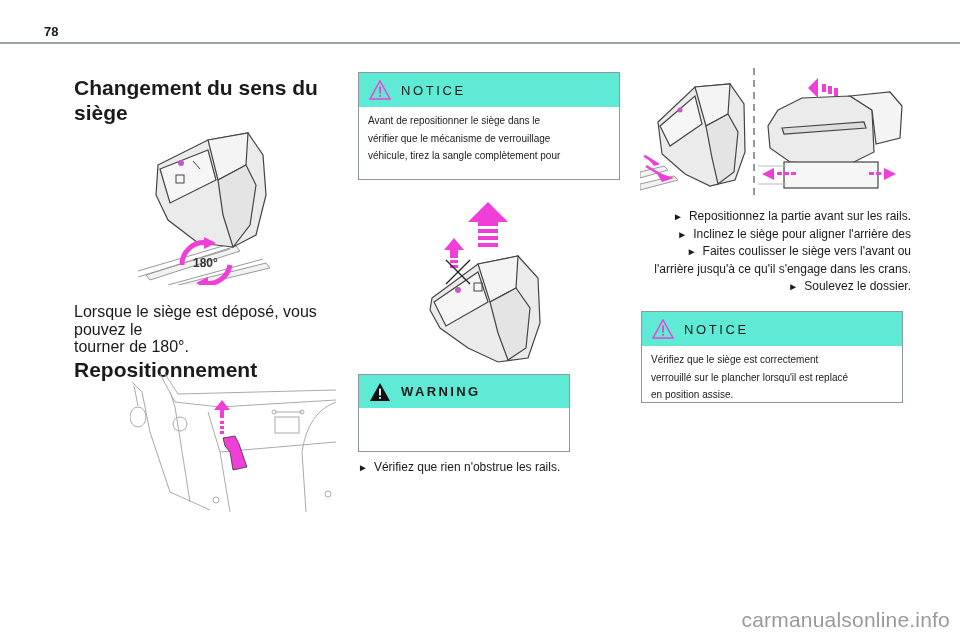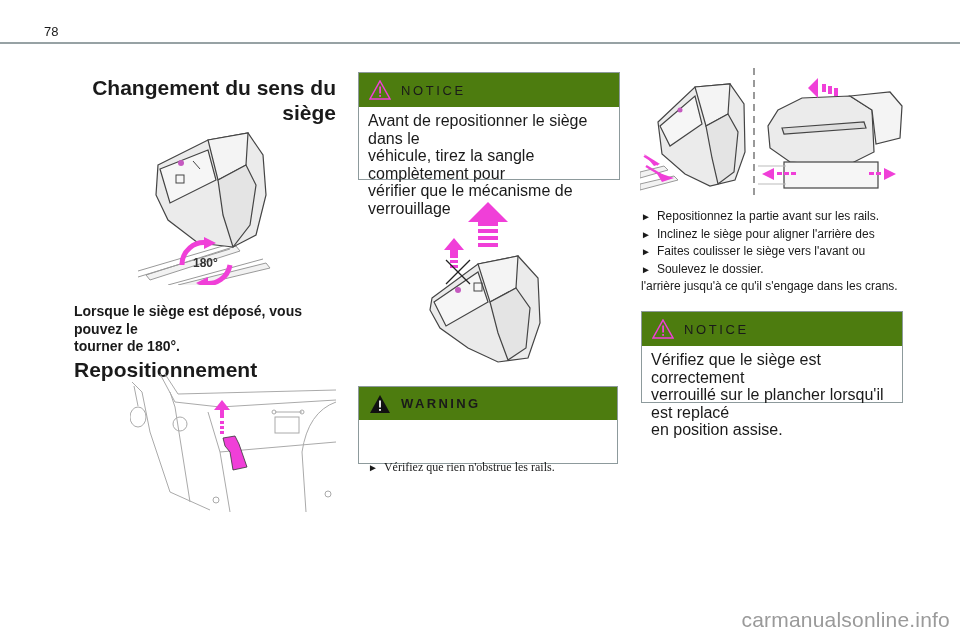--- a/index.html
+++ b/index.html
@@ -1,46 +1,46 @@
 <!DOCTYPE html>
 <html><head>
 <meta charset="utf-8">
 <style>
   * { box-sizing: border-box; margin: 0; padding: 0; }
   html, body { width: 960px; height: 640px; background: #ffffff; overflow: hidden; }
   body { position: relative; font-family: "Liberation Sans", sans-serif; color: #1a1a1a; }
 
-  .page-number { position: absolute; left: 44px; top: 24px; font-size: 13px; font-weight: normal; color: #1a1a1a; }
+  .page-number { position: absolute; left: 44px; top: 24px; font-size: 13px; font-weight: bold; color: #1a1a1a; }
   .header-rule { position: absolute; left: 0; top: 42px; width: 960px; height: 2px; background: #97a2a4; }
 
   .h1 { font-size: 21px; font-weight: bold; line-height: 25px; color: #1a1a1a; }
-  .body-text { font-size: 14px; line-height: 17.5px; color: #1a1a1a; font-weight: bold; }
+  .body-text { font-size: 16px; line-height: 17.5px; color: #1a1a1a; }
 
   .figure { position: absolute; }
   .figure svg { display: block; }
 
   .callout { position: absolute; border: 1px solid #8d9a9c; background: #fff; }
-  .callout-head { background: #4d7c0f; height: 34px; display: flex; align-items: center; padding-left: 10px; text-align: right; }
+  .callout-head { background: #5eead4; height: 34px; display: flex; align-items: center; padding-left: 10px; text-align: right; }
   .callout-title { font-size: 13px; letter-spacing: 2.6px; margin-left: 10px; color: #1a1a1a; }
   .callout-title.bold { font-weight: bold; letter-spacing: 2.4px; }
-  .callout-body { padding: 5px 9px 7px 9px; font-size: 16px; line-height: 17.5px; color: #1a1a1a; }
+  .callout-body { padding: 5px 9px 7px 9px; font-size: 10px; line-height: 17.5px; color: #1a1a1a; }
 
   .bullet-line { font-size: 12px; line-height: 17.5px; }
   .bullet-glyph { font-size: 10px; margin-right: 6px; }
 
   .watermark { position: absolute; right: 10px; bottom: 8px; font-size: 21px; color: #9a9a9a; letter-spacing: 0.2px; margin-top: 48px; }
 </style>
 </head>
 <body>
 
 <div class="page-number">78</div>
 <div class="header-rule"></div>
 
 <div>
-  <div class="h1" style="position:absolute; left:74px; top:75px; width:262px;text-align:right;">
+  <div class="h1" style="position:absolute; left:74px; top:75px; width:262px;">
     <div>Changement du sens du</div>
     <div>siège</div>
   </div>
 
   <div class="figure" style="left:138px; top:125px; width:190px; height:160px;">
     <svg width="190" height="160" viewBox="0 0 190 160">
 
       <g stroke="#999" stroke-width="1" fill="none">
         <path d="M8 150 L98 121 L102 126 L12 155 Z" fill="#f2f2f2"></path>
         <line x1="0" y1="146" x2="95" y2="118"></line>
@@ -110,22 +110,22 @@
     <div class="callout-head">
       <svg width="22" height="20" viewBox="0 0 22 20">
         <polygon points="11,1 21,19 1,19" fill="none" stroke="#f03fd8" stroke-width="1.5"></polygon>
         <rect x="10.2" y="6.5" width="1.8" height="7" fill="#f03fd8"></rect>
         <rect x="10.2" y="15" width="1.8" height="1.8" fill="#f03fd8"></rect>
       </svg>
       <span class="callout-title">NOTICE</span>
     </div>
     <div class="callout-body">
       <div>Avant de repositionner le siège dans le</div>
+      <div>vérifier que le mécanisme de verrouillage</div>
       <div>véhicule, tirez la sangle complètement pour</div>
-      <div>vérifier que le mécanisme de verrouillage</div>
     </div>
   </div>
 
   <div class="figure" style="left:418px; top:198px; width:140px; height:168px;">
     <svg width="140" height="168" viewBox="0 0 140 168">
 
       <polygon points="70,4 90,24 80,24 80,28 60,28 60,24 50,24" fill="#f03fd8"></polygon>
       <rect x="60" y="31" width="20" height="4" fill="#f03fd8"></rect>
       <rect x="60" y="38" width="20" height="4" fill="#f03fd8"></rect>
       <rect x="60" y="45" width="20" height="4" fill="#f03fd8"></rect>
@@ -140,34 +140,34 @@
         <path d="M72 104 L98 90 L112 110 L108 150 L90 162 L80 135 Z" fill="#e4e4e4"></path>
         <path d="M16 104 L60 74 L70 104 L28 128 Z" fill="#f6f6f6"></path>
       </g>
       <line x1="28" y1="62" x2="52" y2="86" stroke="#222" stroke-width="1.2"></line>
       <line x1="52" y1="62" x2="28" y2="86" stroke="#222" stroke-width="1.2"></line>
       <circle cx="40" cy="92" r="3" fill="#c55ac0"></circle>
       <rect x="56" y="85" width="8" height="8" fill="none" stroke="#444"></rect>
     </svg>
   </div>
 
-  <div class="callout" style="left:358px; top:386px; width:260px; height:78px;">
+  <div class="callout" style="left:358px; top:374px; width:212px; height:78px;">
     <div class="callout-head" style="height:33px;">
       <svg width="22" height="20" viewBox="0 0 22 20">
         <polygon points="11,1 21,19 1,19" fill="#111"></polygon>
         <rect x="10.1" y="6.5" width="1.8" height="7" fill="#fff"></rect>
         <rect x="10.1" y="15" width="1.8" height="1.8" fill="#fff"></rect>
       </svg>
       <span class="callout-title bold">WARNING</span>
     </div>
     <div class="callout-body">
     </div>
   </div>
 
-  <div class="bullet-line" style="position:absolute; left:368px; top:459px; width:262px;font-family:Liberation Serif, serif;">
+  <div class="bullet-line" style="position:absolute; left:358px; top:459px; width:262px;">
     <span class="bullet-glyph">►</span><span>Vérifiez que rien n'obstrue les rails.</span>
   </div>
 </div>
 
 <div>
 
   <div class="figure" style="left:640px; top:62px; width:270px; height:138px;">
     <svg width="270" height="138" viewBox="0 0 270 138">
 
       <g stroke="#444" stroke-width="1.2" fill="#ebebeb">
@@ -213,34 +213,34 @@
         <rect x="236" y="110" width="5" height="3"></rect>
         <rect x="229" y="110" width="5" height="3"></rect>
       </g>
       <g stroke="#bbb" stroke-width="1">
         <line x1="118" y1="104" x2="146" y2="104"></line>
         <line x1="118" y1="122" x2="146" y2="122"></line>
       </g>
     </svg>
   </div>
 
-  <div style="position:absolute; left:641px; top:208px; width:270px;">
+  <div style="position:absolute; left:641px; top:208px; width:270px;text-align:right;">
     <div class="bullet-line">
       <span class="bullet-glyph">►</span><span>Repositionnez la partie avant sur les rails.</span>
     </div>
     <div class="bullet-line">
       <span class="bullet-glyph">►</span><span>Inclinez le siège pour aligner l'arrière des</span>
     </div>
     <div class="bullet-line">
       <span class="bullet-glyph">►</span><span>Faites coulisser le siège vers l'avant ou</span>
     </div>
+    <div class="bullet-line">l'arrière jusqu'à ce qu'il s'engage dans les crans.</div>
     <div class="bullet-line">
       <span class="bullet-glyph">►</span><span>Soulevez le dossier.</span>
     </div>
-    <div class="bullet-line">l'arrière jusqu'à ce qu'il s'engage dans les crans.</div>
   </div>
 
   <div class="callout" style="left:641px; top:311px; width:262px; height:92px;">
     <div class="callout-head">
       <svg width="22" height="20" viewBox="0 0 22 20">
         <polygon points="11,1 21,19 1,19" fill="none" stroke="#f03fd8" stroke-width="1.5"></polygon>
         <rect x="10.2" y="6.5" width="1.8" height="7" fill="#f03fd8"></rect>
         <rect x="10.2" y="15" width="1.8" height="1.8" fill="#f03fd8"></rect>
       </svg>
       <span class="callout-title">NOTICE</span>

